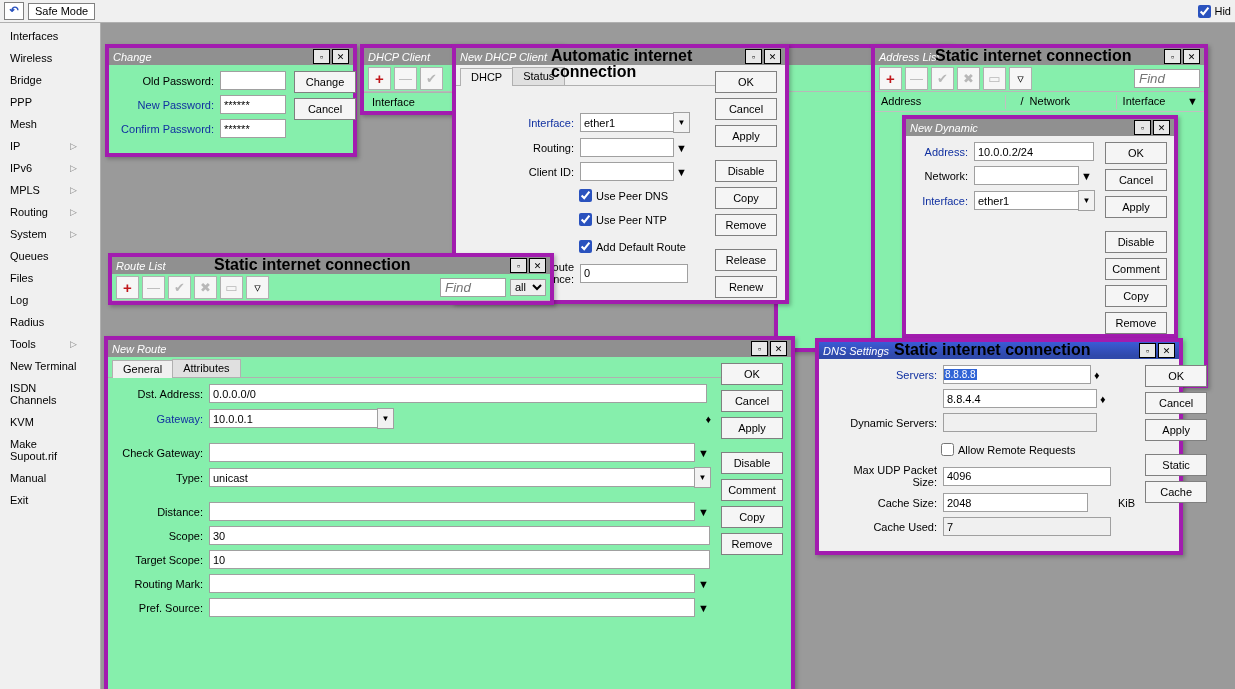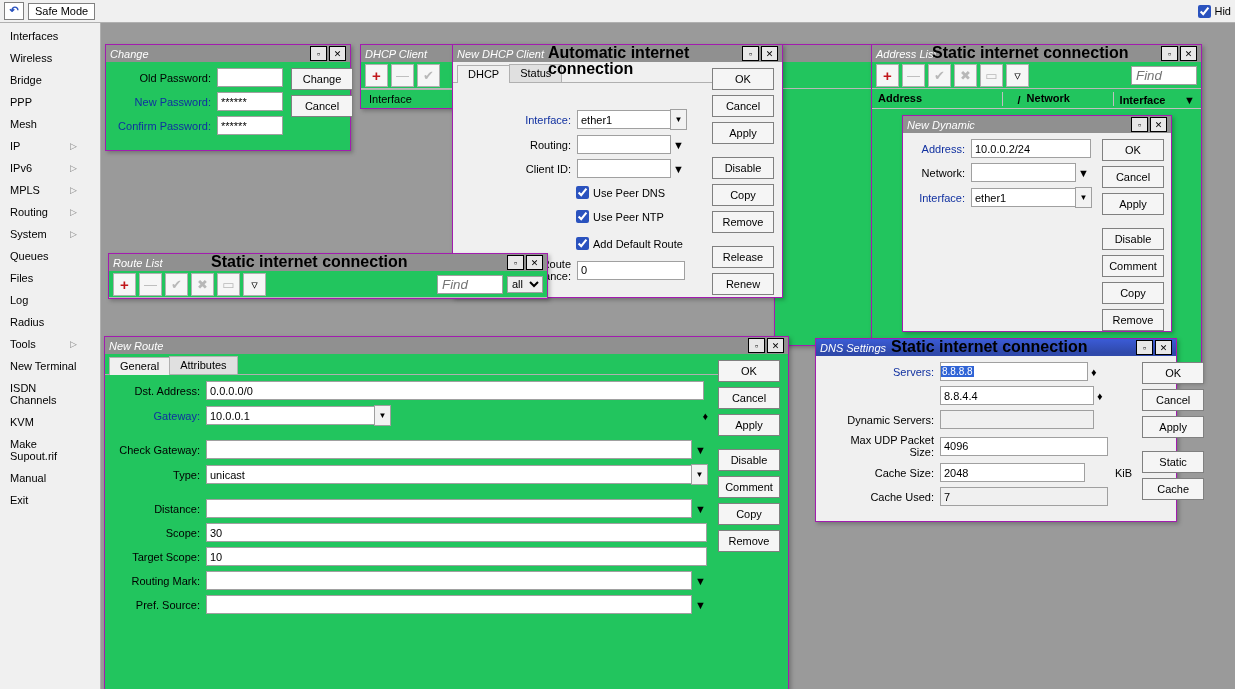--- a/index.html
+++ b/index.html
@@ -6,37 +6,37 @@
   .toolbar-top{background:#f0f0f0;border-bottom:1px solid #b0b0b0;height:22px;display:flex;align-items:center;padding:0 4px;}
   .toolbar-top .tb-btn{border:1px solid #808080;background:#fff;padding:1px 6px 2px;margin-right:4px;cursor:pointer;}
   .toolbar-top .tb-refresh{border:1px solid #808080;background:#fff;width:18px;height:16px;line-height:14px;text-align:center;margin-right:4px;color:#2a52be;font-weight:bold;cursor:pointer;}
   .toolbar-top .hid{margin-left:auto;display:flex;align-items:center;}
   .toolbar-top .hid input{margin-right:3px;accent-color:#2a52be;}
   .content{display:flex;height:calc(100% - 22px);}
   .sidebar{width:100px;background:#f0f0f0;border-right:1px solid #b0b0b0;padding-top:2px;}
   .sidebar .item{padding:4px 22px 4px 9px;border:1px solid transparent;display:flex;align-items:center;justify-content:space-between;font-size:11px;cursor:pointer;}
   .sidebar .item .tri{color:#888;font-size:9px;}
   .main{position:relative;flex:1;background:#9a9a9a;overflow:hidden;}
-  .win{position:absolute;border:1px solid #a21caf;background:#22c55e;box-shadow:2px 2px 4px rgba(0,0,0,0.25);}
+  .win{position:absolute;border:4px solid #a21caf;background:#86efac;box-shadow:2px 2px 4px rgba(0,0,0,0.25);}
   .titlebar{background:#909090;color:#fff;height:17px;display:flex;align-items:center;padding:0 4px;font-size:11px;position:relative;}
   .titlebar .ttl{font-style:italic;}
   .titlebar .big-ttl{position:absolute;color:#000;font-size:16px;font-weight:bold;font-style:normal;line-height:17px;white-space:nowrap;}
   .titlebar .win-ctrls{margin-left:auto;display:flex;}
   .titlebar .win-ctrls span{width:15px;height:13px;border:1px solid #000;background:#e8e8e8;margin-left:2px;display:inline-flex;align-items:center;justify-content:center;font-size:9px;color:#000;cursor:pointer;font-family:Arial;}
   .titlebar.blue{background:linear-gradient(#3b5bd6,#2f49ab 80%);}
   .icon-bar{height:26px;border-bottom:1px solid #b8b8b8;display:flex;align-items:center;padding:0 4px;}
   .icon-bar .ibtn{width:21px;height:21px;border:1px solid #b0b0b0;background:#f6f6f6;margin-right:3px;display:inline-flex;align-items:center;justify-content:center;font-size:13px;cursor:pointer;}
   .icon-bar .ibtn.red{color:#c0171b;font-weight:bold;font-size:15px;}
   .icon-bar .ibtn.disabled{color:#b8b8b8;}
   .icon-bar .find-input{border:1px solid #a0a0a0;height:17px;width:56px;font-style:italic;padding:0 4px;color:#888;}
   .icon-bar .sel{border:1px solid #a0a0a0;height:17px;width:36px;font-size:11px;margin-left:4px;}
   .tab-bar{height:20px;display:flex;align-items:flex-end;padding-left:4px;border-bottom:1px solid #b0b0b0;}
   .tab-bar .tab{border:1px solid #b0b0b0;border-bottom:none;padding:2px 10px 3px;background:#e0e0e0;margin-right:-1px;cursor:pointer;}
   .tab-bar .tab.active{background:#f0f0f0;position:relative;top:1px;}
-  .header-row{display:flex;align-items:flex-end;padding:3px 6px 2px;border-bottom:1px solid #c0c0c0;font-size:11px;font-weight:bold;}
+  .header-row{display:flex;align-items:flex-start;padding:3px 6px 2px;border-bottom:1px solid #c0c0c0;font-size:11px;}
   .header-row .hcol{border-right:1px solid #c0c0c0;padding:0 6px 2px 0;margin-right:6px;}
   .body{padding:6px 10px 10px;}
   .row{display:flex;align-items:center;margin-bottom:5px;}
   .row .lbl{text-align:right;padding-right:6px;color:#000;font-size:11px;}
   .row .lbl.blue{color:#1030a0;}
   .row input[type=text],.row input[type=password]{border:1px solid #a0a0a0;height:17px;padding:0 3px;background:#fff;font-size:11px;}
   .btn{border:1px solid #808080;background:#f5f5f5;height:22px;min-width:62px;font-size:11px;cursor:pointer;display:block;}
   .side-btns{display:flex;flex-direction:column;gap:5px;}
   .combo{display:flex;align-items:center;}
   .combo input{border-right:none!important;}
@@ -451,20 +451,25 @@
             </div>
           <div class="row">
               <span class="lbl" style="width:108px;"></span>
               <input type="text" style="width: 146px;" value="8.8.4.4">
               <span class="cb-btn" style="margin-left:3px;">♦</span>
             </div>
           <div class="row">
               <span class="lbl" style="width:108px;">Dynamic Servers:</span>
               <input type="text" style="width: 146px; background: rgb(240, 240, 240);" readonly="">
             </div>
+          <div class="row" style="margin-top:8px;">
+              <span style="width:108px;"></span>
+              <input type="checkbox" class="cb" style="">
+              <span>Allow Remote Requests</span>
+            </div>
           <div class="row">
               <span class="lbl" style="width:108px;">Max UDP Packet Size:</span>
               <input type="text" style="width: 160px;" value="4096">
             </div>
           <div class="row">
               <span class="lbl" style="width:108px;">Cache Size:</span>
               <input type="text" style="width: 137px;" value="2048">
               <span style="margin-left:6px;padding-left:24px;">KiB</span>
             </div>
           <div class="row">

